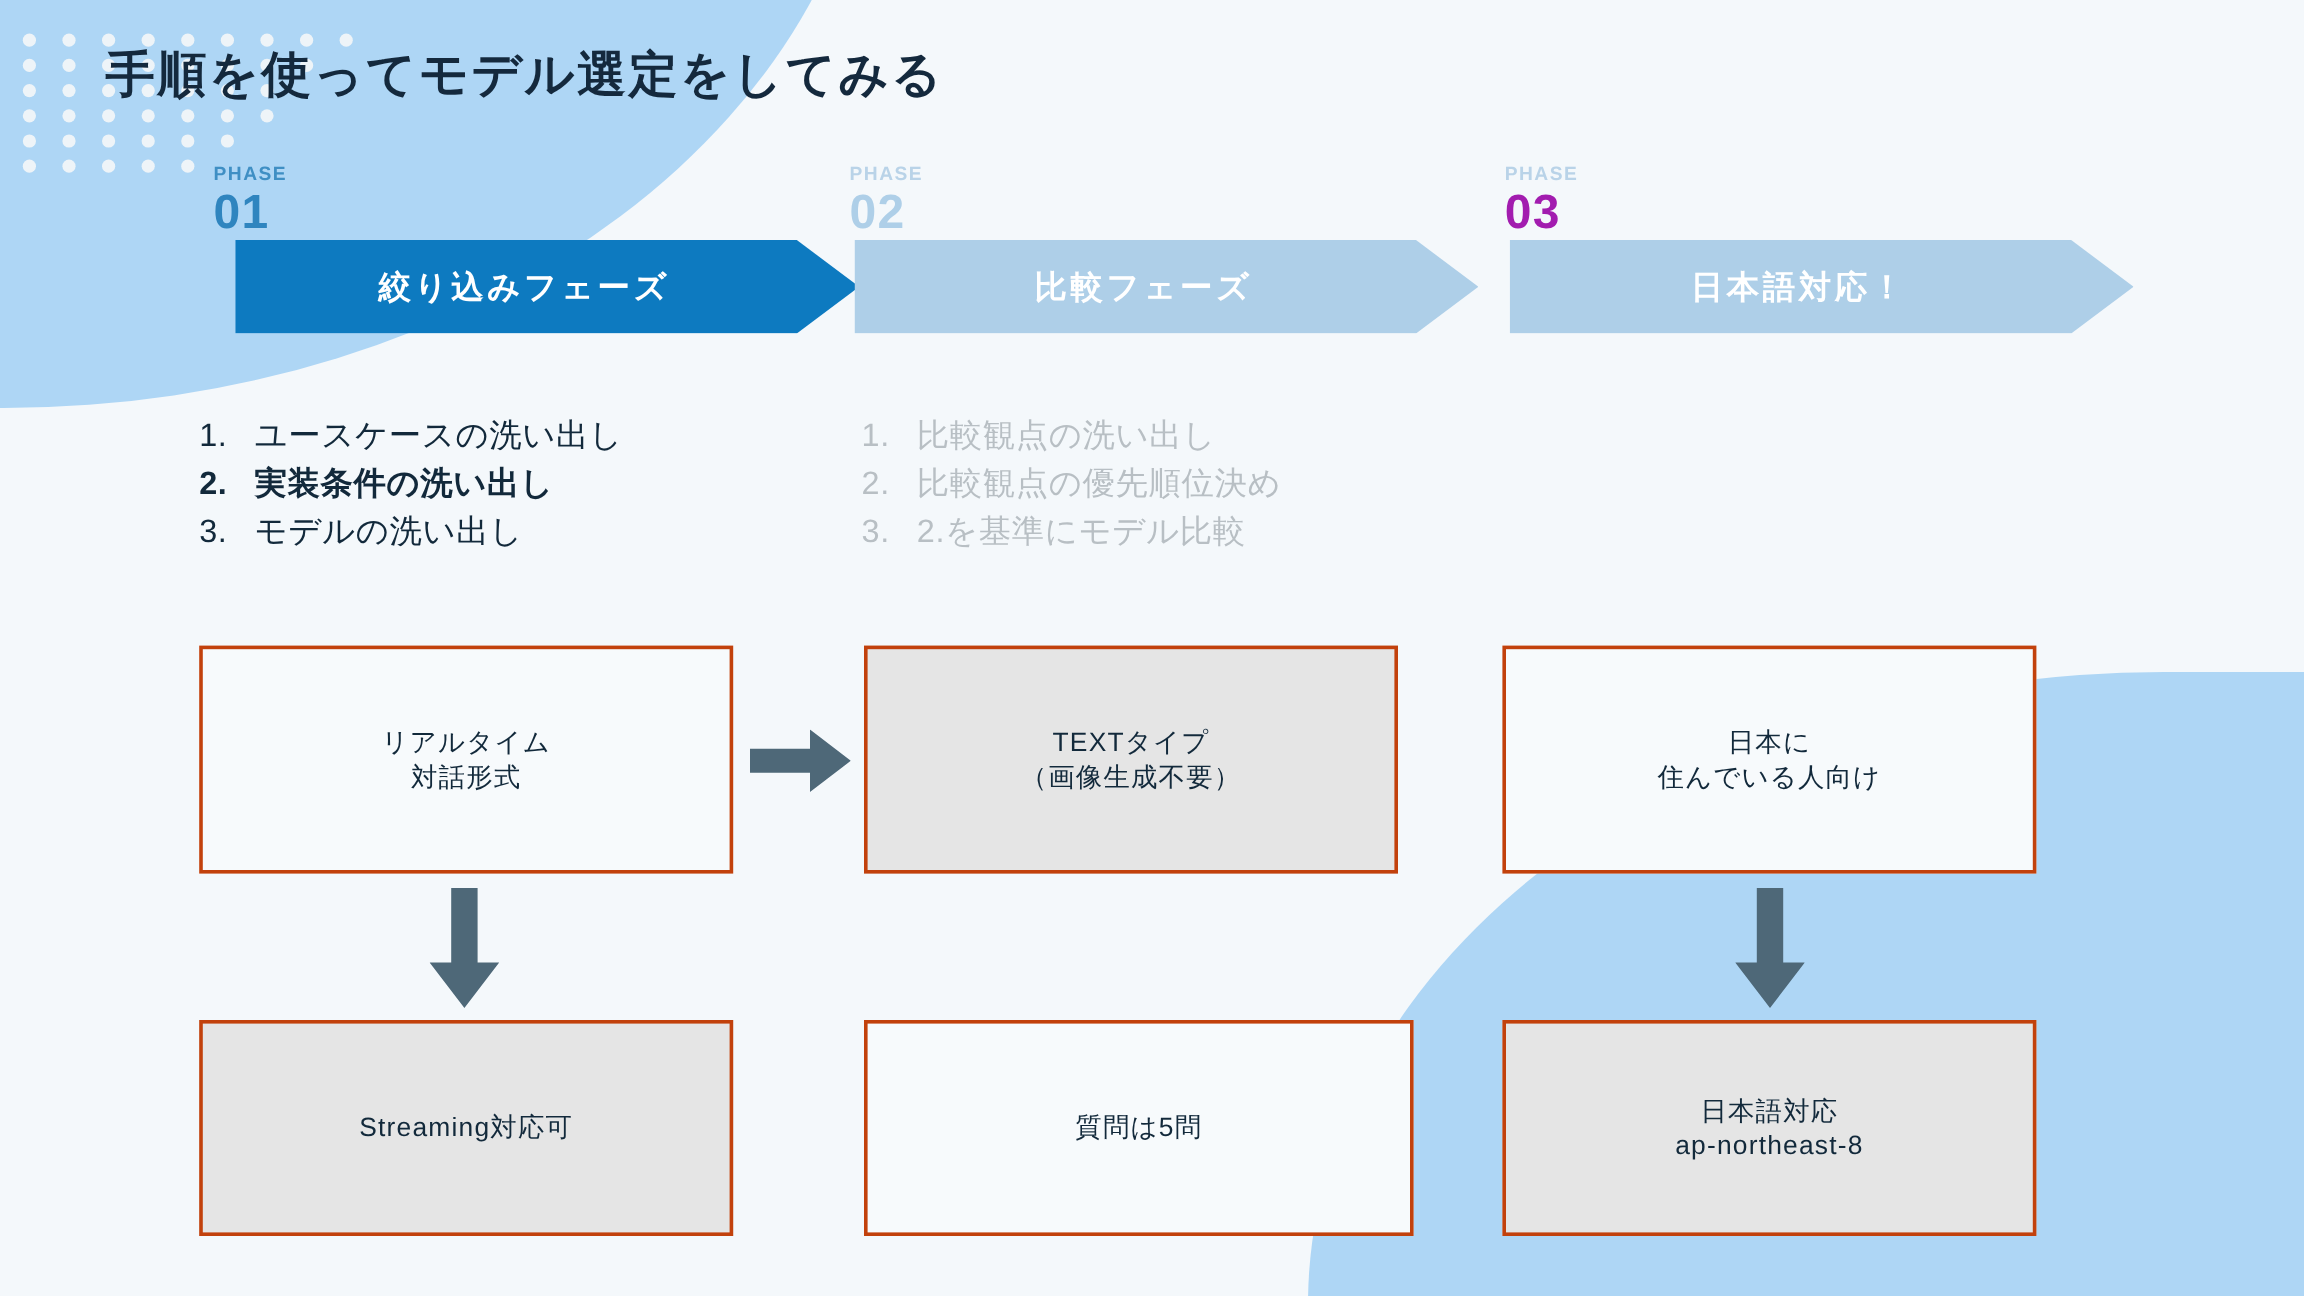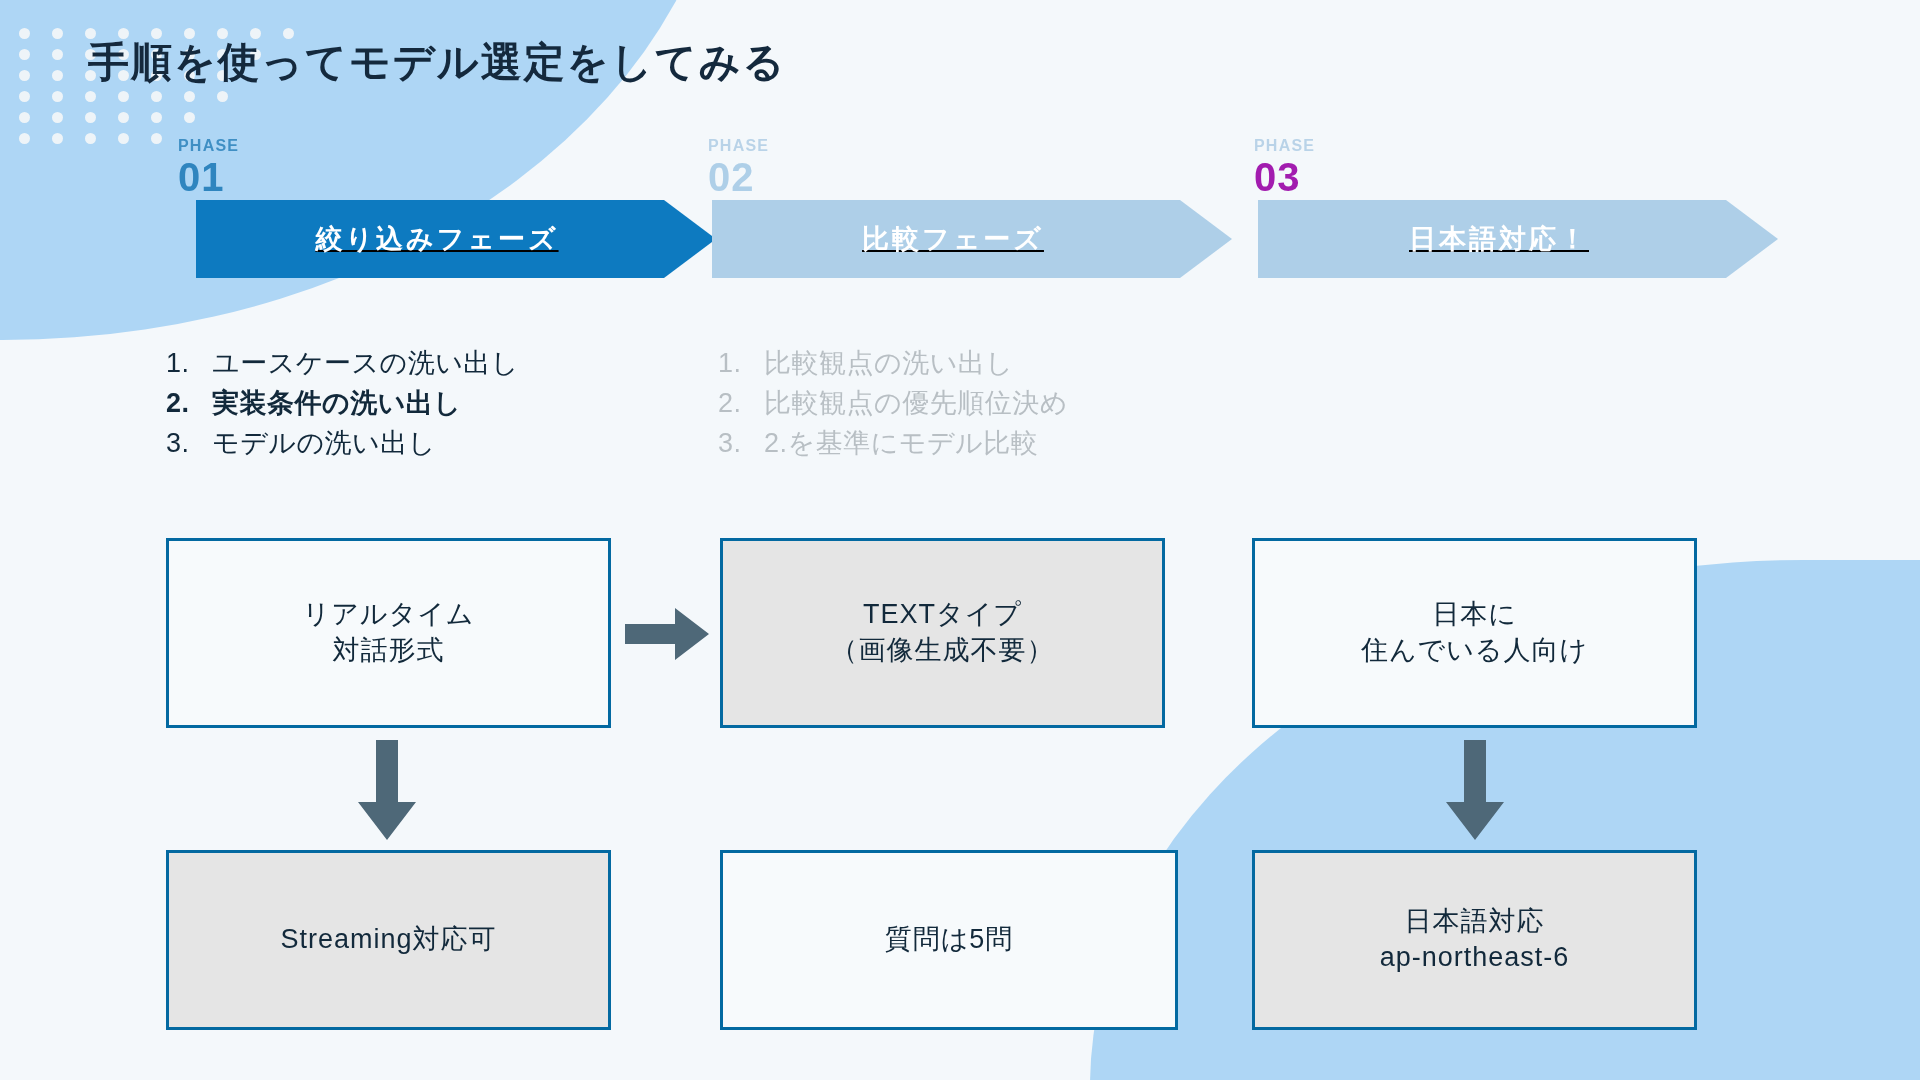--- a/index.html
+++ b/index.html
@@ -29,40 +29,40 @@
   
   .phases{position:absolute;left:0;top:138px;width:1920px;height:160px;}
   .phase-col{position:absolute;top:0;}
   .phase-kicker{
     font-size:16px;font-weight:bold;letter-spacing:1.2px;line-height:1;
   }
   .phase-num{
     font-size:40px;font-weight:bold;line-height:1.05;margin-top:2px;letter-spacing:1px;
   }
   .chev{
-    position:absolute;left:0;height:78px;display:flex;align-items:center;justify-content:center;text-decoration:underline;
+    position:absolute;left:0;height:78px;display:flex;align-items:center;justify-content:center;
   }
   .chev-body{
     position:absolute;inset:0;
     clip-path:polygon(0 0, calc(100% - 52px) 0, 100% 50%, calc(100% - 52px) 100%, 0 100%);
   }
   .chev-label{
     position:relative;font-size:27px;font-weight:bold;color:#ffffff;letter-spacing:3px;
     margin-right:38px;white-space:nowrap;
   }
   
   .list{position:absolute;font-size:27px;line-height:1.48;letter-spacing:.5px;}
   .list .li{display:flex;}
   .list .li .n{width:46px;flex:none;}
   .li.bold{font-weight:bold;}
   
   .box{
-    position:absolute;border:3px solid #0369a1;box-sizing:border-box;
+    position:absolute;border:3px solid #c2410c;box-sizing:border-box;
     display:flex;align-items:center;justify-content:center;text-align:center;
-    font-size:27px;line-height:1.32;color:#12293b;letter-spacing:1px;
+    font-size:22px;line-height:1.32;color:#12293b;letter-spacing:1px;
     white-space:pre-line;
   }
   .box.fill{background:#e5e5e5;}
   .box.plain{background:#f7fafc;}
   
   .arrow-right{position:absolute;}
   .arrow-down{position:absolute;}
 </style>
 </head>
 <body>
@@ -185,21 +185,21 @@
 （画像生成不要）</div>
 
 <div class="box plain" style="left:1252px;top:538px;width:445px;height:190px;">日本に
 住んでいる人向け</div>
 
 <div class="box fill" style="left:166px;top:850px;width:445px;height:180px;">Streaming対応可</div>
 
 <div class="box plain" style="left:720px;top:850px;width:458px;height:180px;">質問は5問</div>
 
 <div class="box fill" style="left:1252px;top:850px;width:445px;height:180px;">日本語対応
-ap-northeast-6</div>
+ap-northeast-8</div>
 
 <svg class="arrow-right" style="left:625px;top:608px;" width="84" height="52" viewBox="0 0 84 52">
   <path d="M0 16 H50 V0 L84 26 L50 52 V36 H0 Z" fill="#4e6878"></path>
 </svg>
 
 <svg class="arrow-down" style="left:358px;top:740px;" width="58" height="100" viewBox="0 0 58 100">
   <path d="M18 0 H40 V62 H58 L29 100 L0 62 H18 Z" fill="#4e6878"></path>
 </svg>
 
 <svg class="arrow-down" style="left:1446px;top:740px;" width="58" height="100" viewBox="0 0 58 100">

